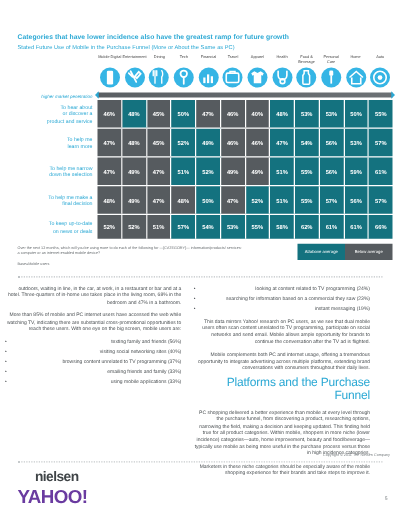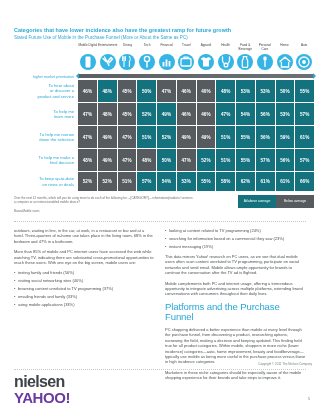--- a/index.html
+++ b/index.html
@@ -94,22 +94,22 @@
   .lg.above{background:#14727f;}
   .lg.below{background:#565b5f;}
 
   .rule{
     position:absolute;left:14px;top:221px;width:292px;height:1px;
     border-top:1px dotted #bfc3c6;
   }
 
   
   .cols{
-    position:absolute;left:14px;top:228px;width:292px;height:130px;
-    display:flex;gap:10px;
+    position:absolute;left:4px;top:228px;width:292px;height:130px;
+    display:flex;gap:10px;text-align:right;
   }
   .col{width:141px;font-size:4px;line-height:5.4px;color:#4a4f52;}
   .col p{margin:0 0 5px 0;}
   .col ul{margin:0 0 5px 0;padding:0;list-style:none;}
   .col li{margin:0 0 2.4px 0;padding-left:4px;position:relative;}
   .col li:before{content:"\2022";position:absolute;left:0;top:0;}
   h2.secttitle{
     margin:0 0 4px 0;font-size:9.6px;line-height:10.6px;
     color:#2aa8d4;font-weight:normal;letter-spacing:-.015em;
   }
@@ -117,22 +117,22 @@
   
   .copyright{
     position:absolute;right:8px;top:362px;
     font-size:3px;color:#7b8083;
   }
   .dotline{
     position:absolute;left:14px;top:369px;width:292px;height:1px;
     border-top:1px dotted #c6cacc;
   }
   .nielsen{
-    position:absolute;left:14px;top:376px;
-    font-size:16px;line-height:12px;color:#3f4447;font-weight:bold;
+    position:absolute;left:28px;top:376px;
+    font-size:11px;line-height:12px;color:#3f4447;font-weight:bold;
     letter-spacing:-.04em;
   }
   .yahoo{
     position:absolute;left:14px;top:392px;
     font-size:15px;line-height:11px;color:#6a3ba0;font-weight:bold;
     letter-spacing:-.03em;
   }
   .pagenum{
     position:absolute;right:10px;top:396px;
     font-size:4px;color:#7b8083;

